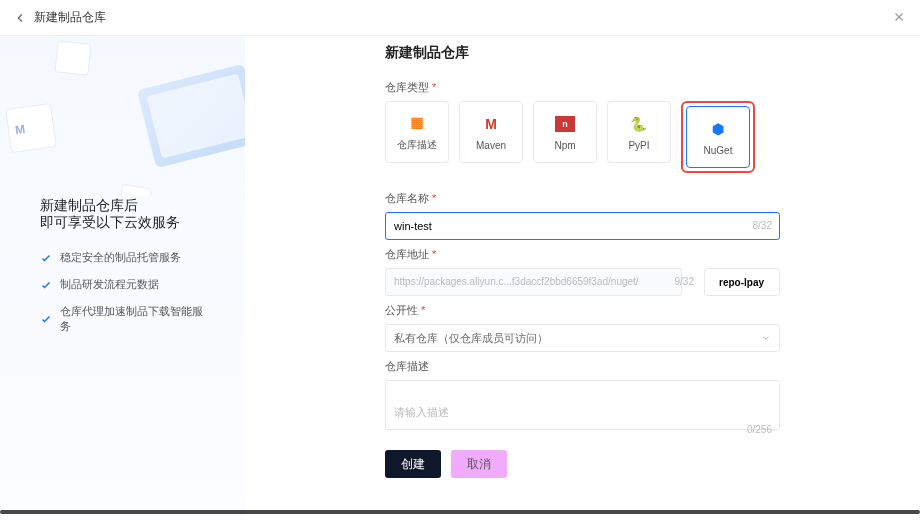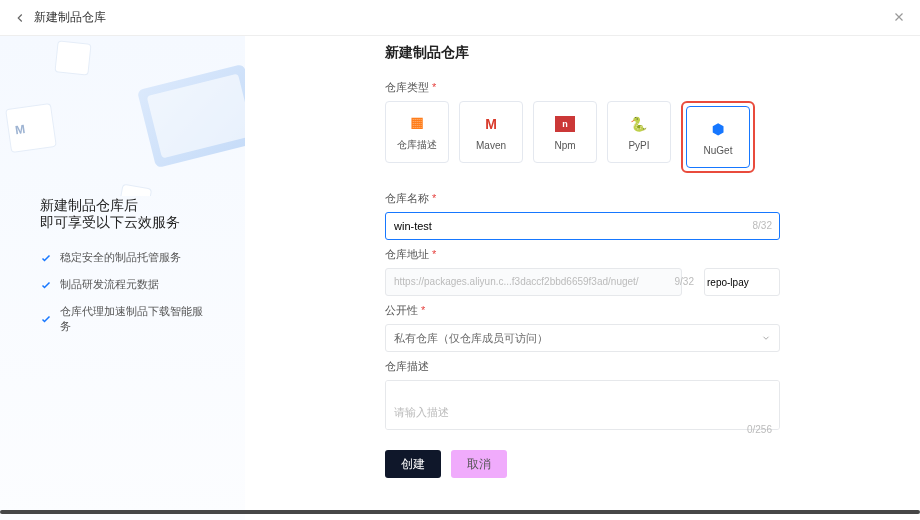--- a/index.html
+++ b/index.html
@@ -52,21 +52,21 @@
     .ic-nuget { color: #1677ff; font-size: 16px; }
 
     
     .field { margin-bottom: 7px; position: relative; }
     .txt-input { width: 100%; height: 28px; border: 1px solid #1677ff; border-radius: 3px; font-size: 11px; padding: 0 40px 0 8px; outline: none; }
     .txt-counter { position: absolute; right: 8px; top: 50%; transform: translateY(-50%); font-size: 10px; color: #bbb; margin-top: 9px; }
     .field .label + .row { position: relative; }
 
     .addr-row { display: flex; gap: 22px; align-items: center; position: relative; }
     .addr-prefix { flex: 1; height: 28px; border: 1px solid #e6e8eb; border-radius: 3px; background: #fafbfc; font-size: 10px; color: #bbb; padding: 0 8px; line-height: 26px; overflow: hidden; white-space: nowrap; }
-    .addr-name { width: 76px; height: 28px; border: 1px solid #e6e8eb; border-radius: 3px; font-size: 10px; padding: 0 6px 0 2px; background: #fff; }
+    .addr-name { width: 76px; height: 28px; border: 1px solid #e6e8eb; border-radius: 3px; font-size: 10px; padding: 0 6px 0 14px; background: #fff; font-weight: bold; }
     .addr-counter { position: absolute; right: 86px; top: 8px; font-size: 10px; color: #bbb; }
 
     .select { width: 100%; height: 28px; border: 1px solid #e6e8eb; border-radius: 3px; font-size: 11px; color: #666; padding: 0 8px; display: flex; align-items: center; justify-content: space-between; background: #fff; cursor: pointer; }
     .chev { width: 10px; height: 10px; }
 
     .textarea { width: 100%; height: 46px; border: 1px solid #e6e8eb; border-radius: 3px; font-size: 11px; padding: 24px 8px; resize: none; color: #333; }
     .textarea::placeholder { color: #bbb; }
     .ta-counter { position: absolute; right: 8px; bottom: -1px; font-size: 10px; color: #bbb; }
 
     .buttons { display: flex; gap: 10px; margin-top: 16px; }

